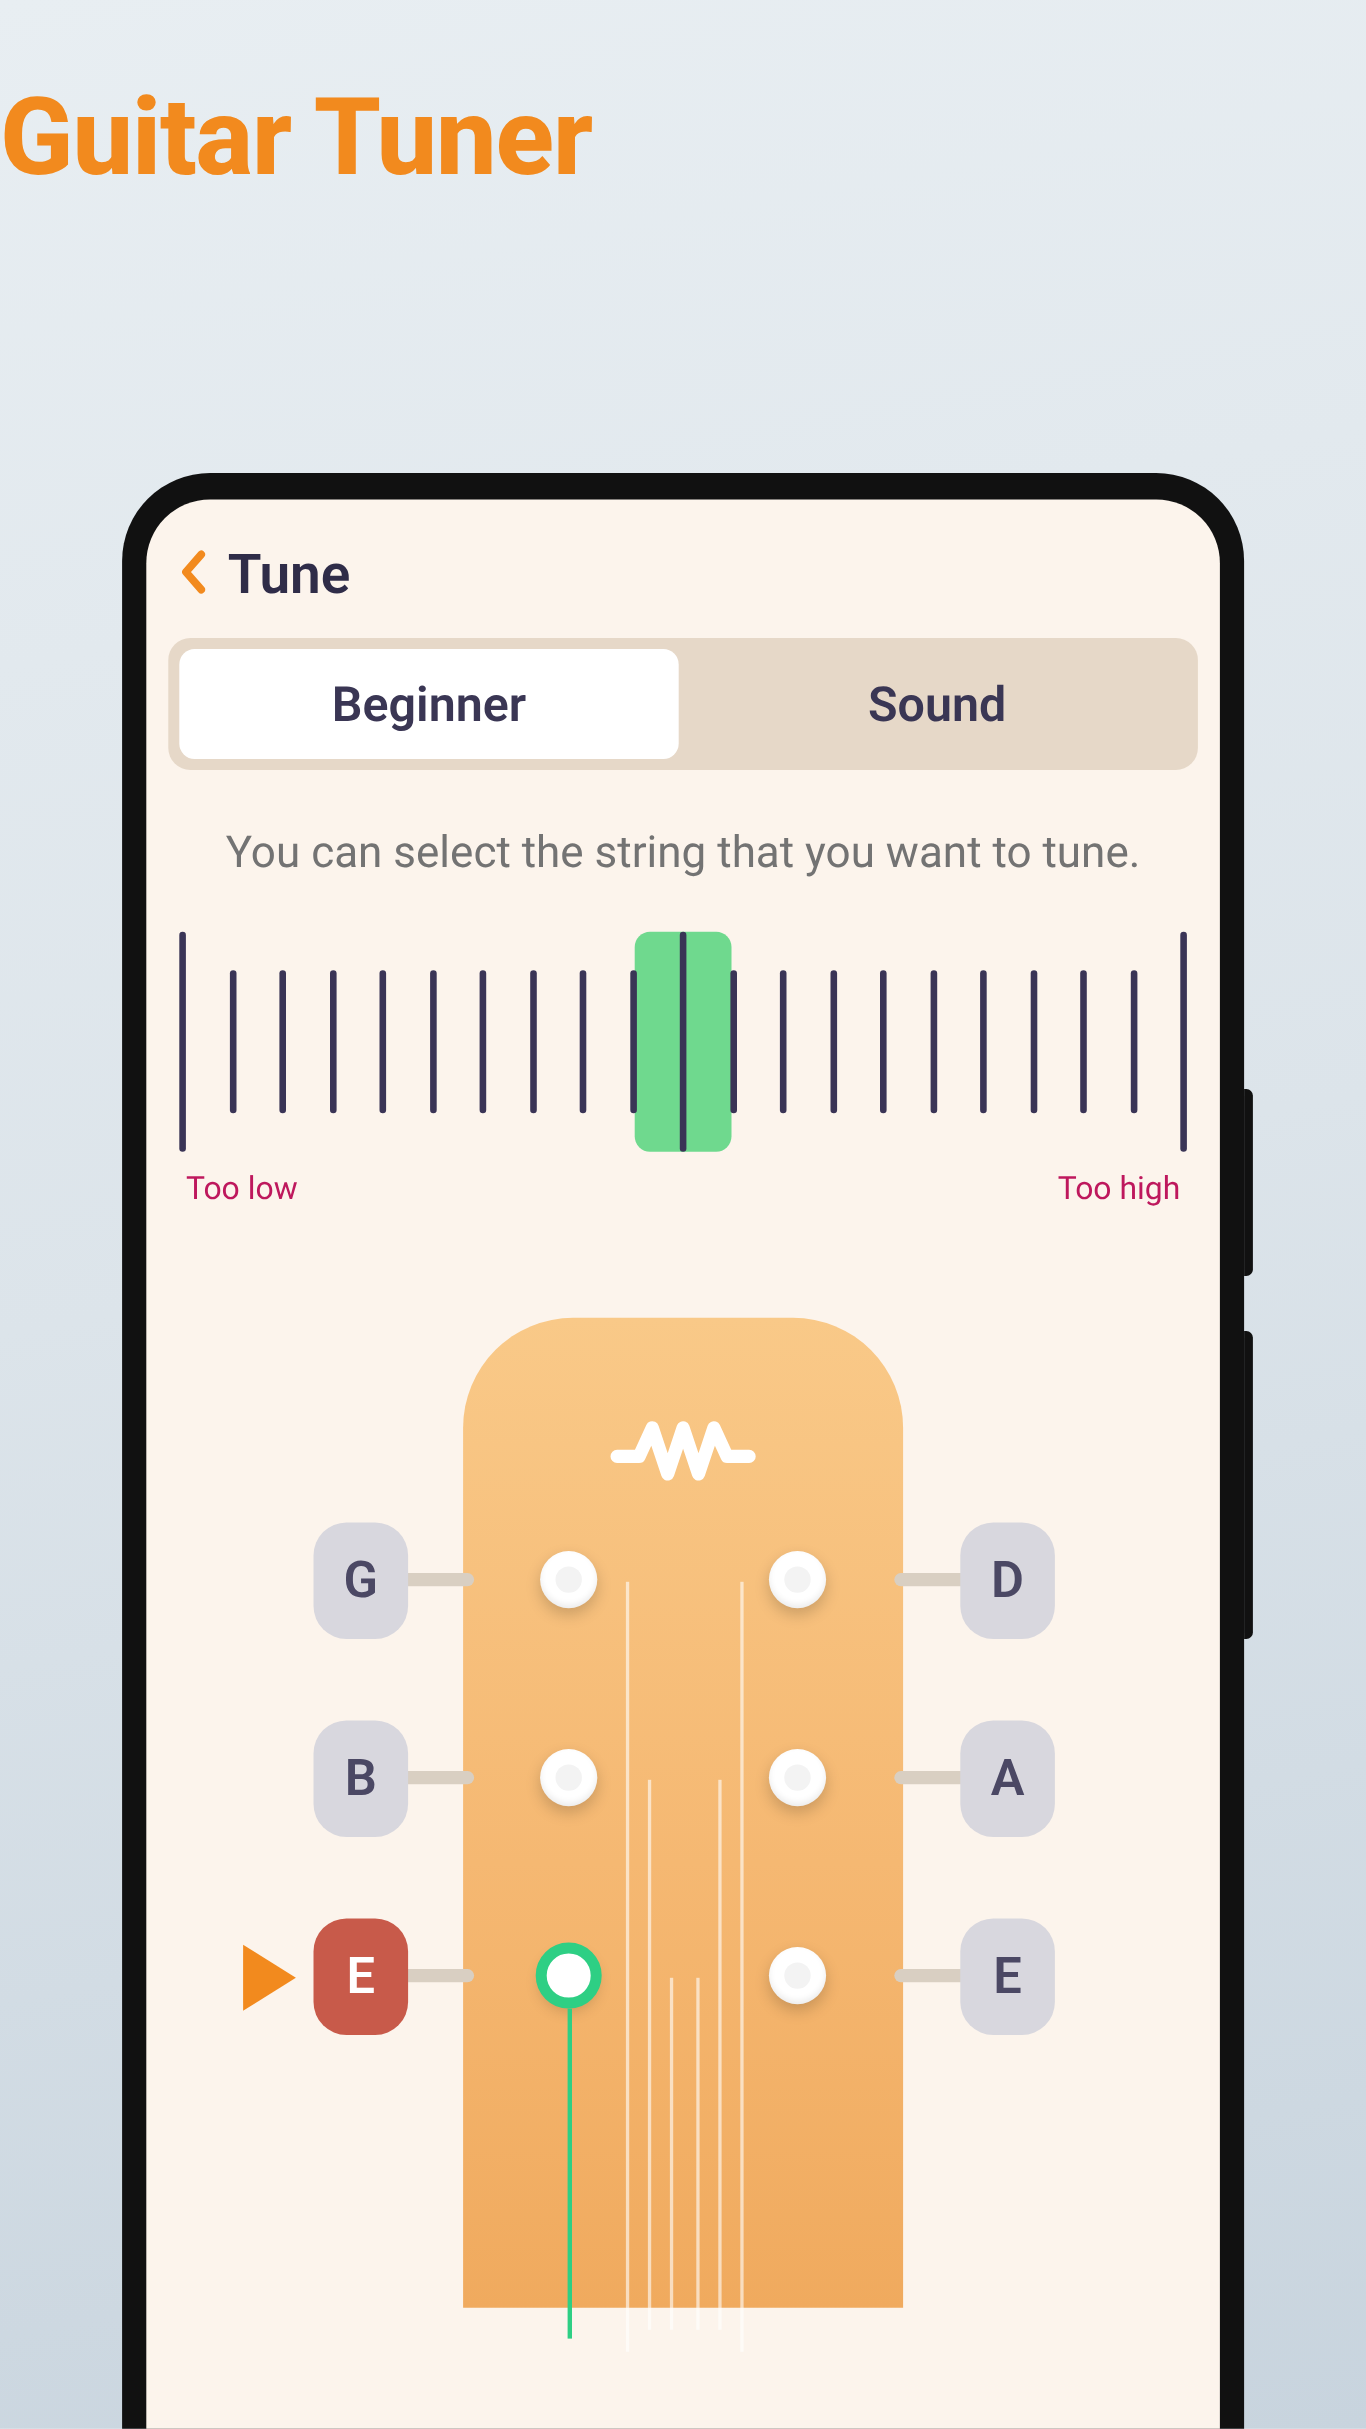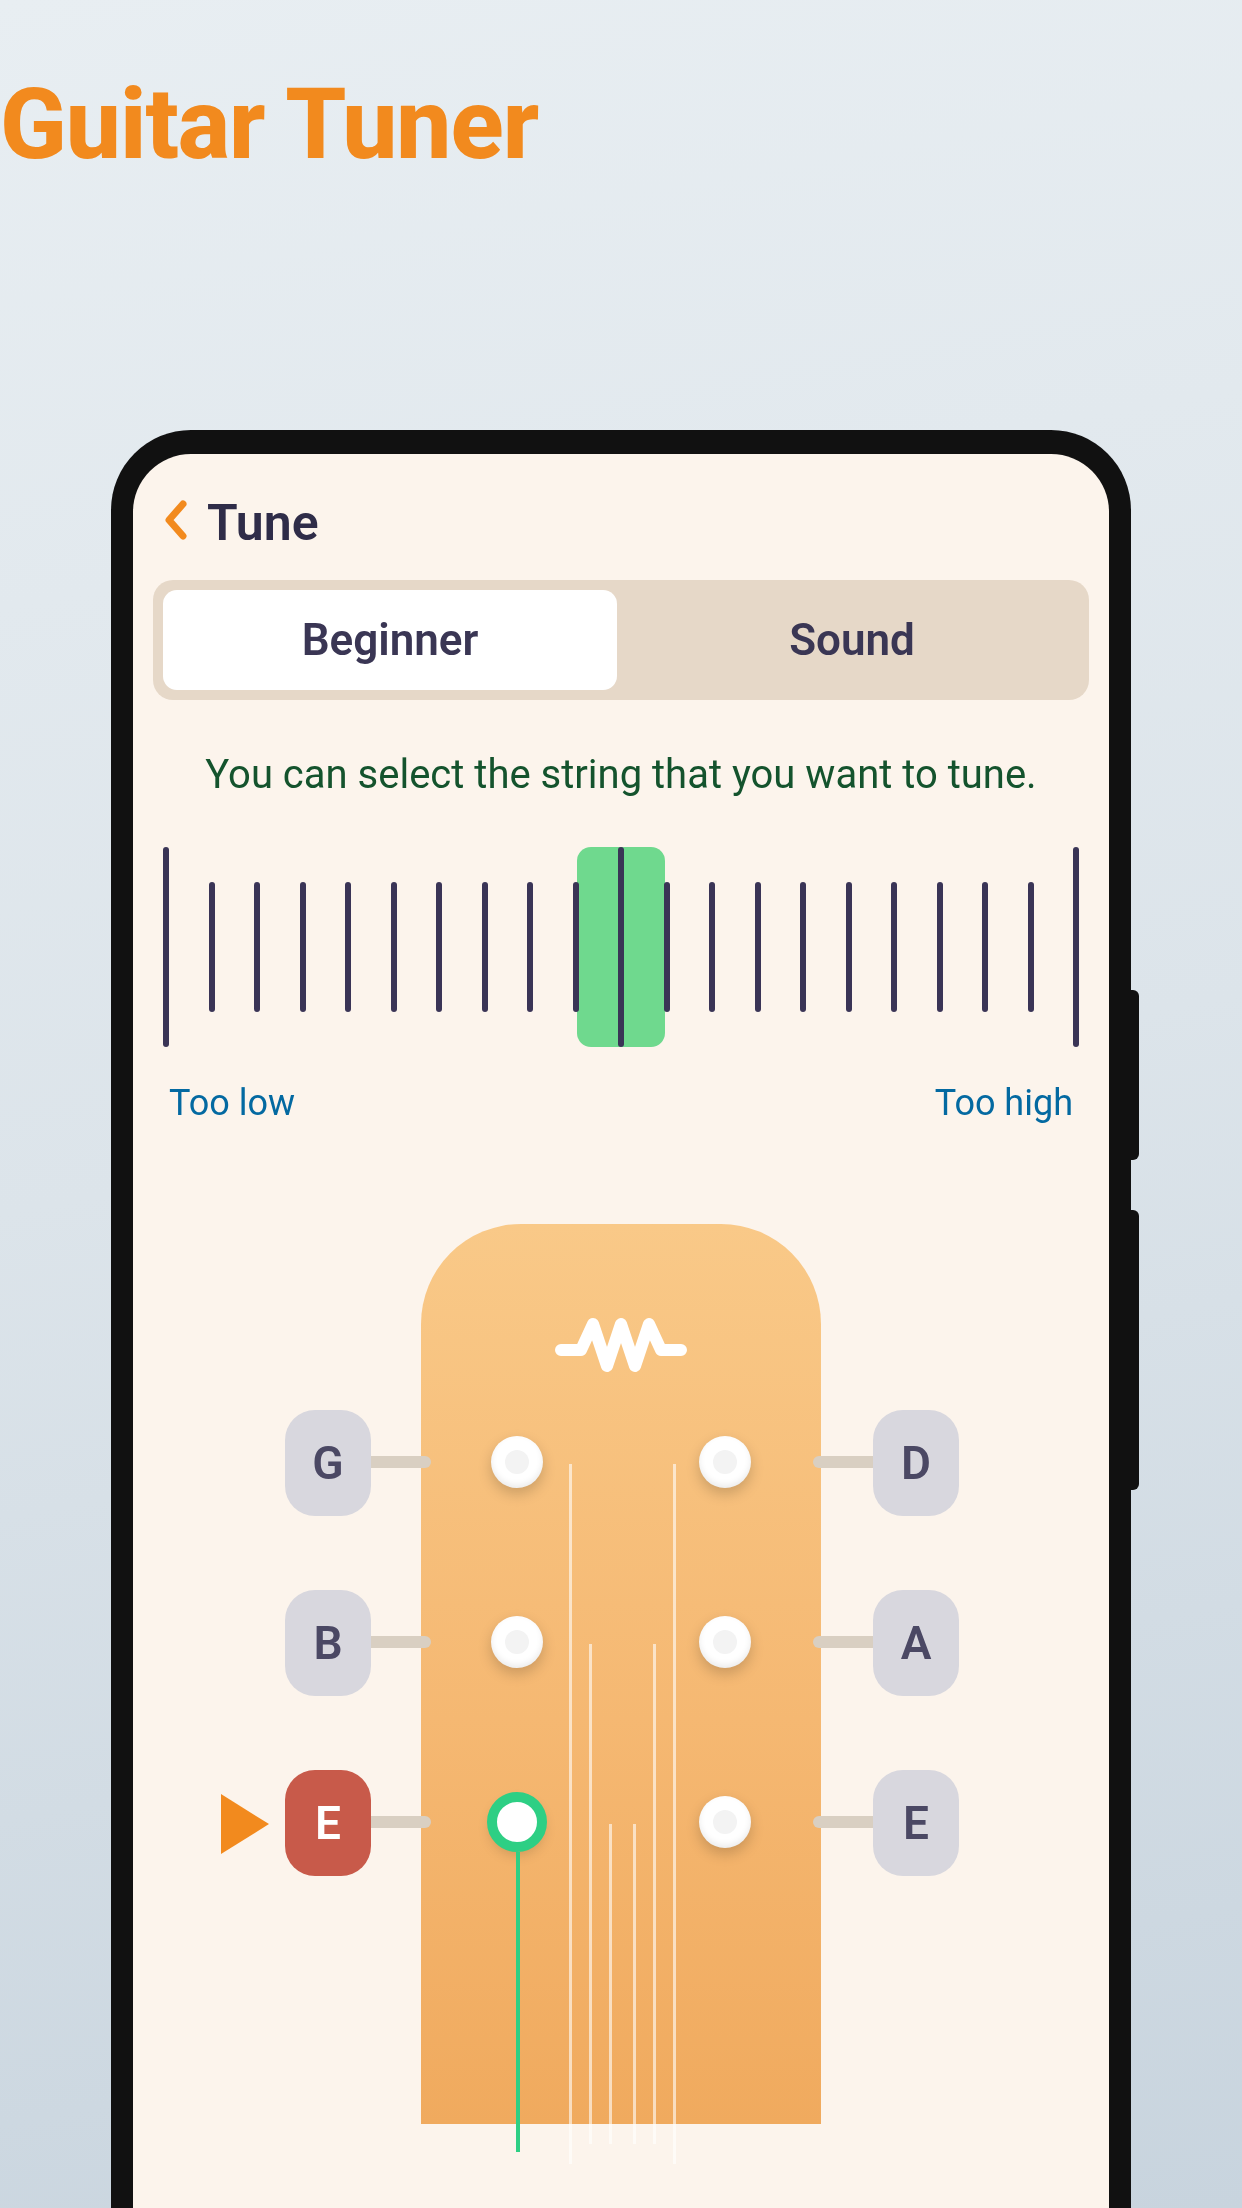--- a/index.html
+++ b/index.html
@@ -101,21 +101,21 @@
   color: #3a3654;
 }
 .tab.active {
   background: #fff;
 }
 
 
 .hint {
   text-align: center;
   font-size: 40px;
-  color: #14532d;
+  color: #737373;
   padding: 48px 60px 40px;
   line-height: 1.35;
 }
 
 
 .meter {
   position: relative;
   margin: 0 30px;
 }
 .meter-ticks {
@@ -141,23 +141,23 @@
   height: 200px;
   background: #6fd98e;
   border-radius: 14px;
 }
 .meter-row {
   position: relative;
 }
 .meter-labels {
   display: flex;
   justify-content: space-between;
-  margin-top: 30px;
-  font-size: 36px;
-  color: #0369a1;
+  margin-top: 12px;
+  font-size: 29px;
+  color: #be185d;
   padding: 0 6px;
 }
 
 
 .headstock-area {
   position: relative;
   margin-top: 100px;
   height: 900px;
 }
 .headstock {

